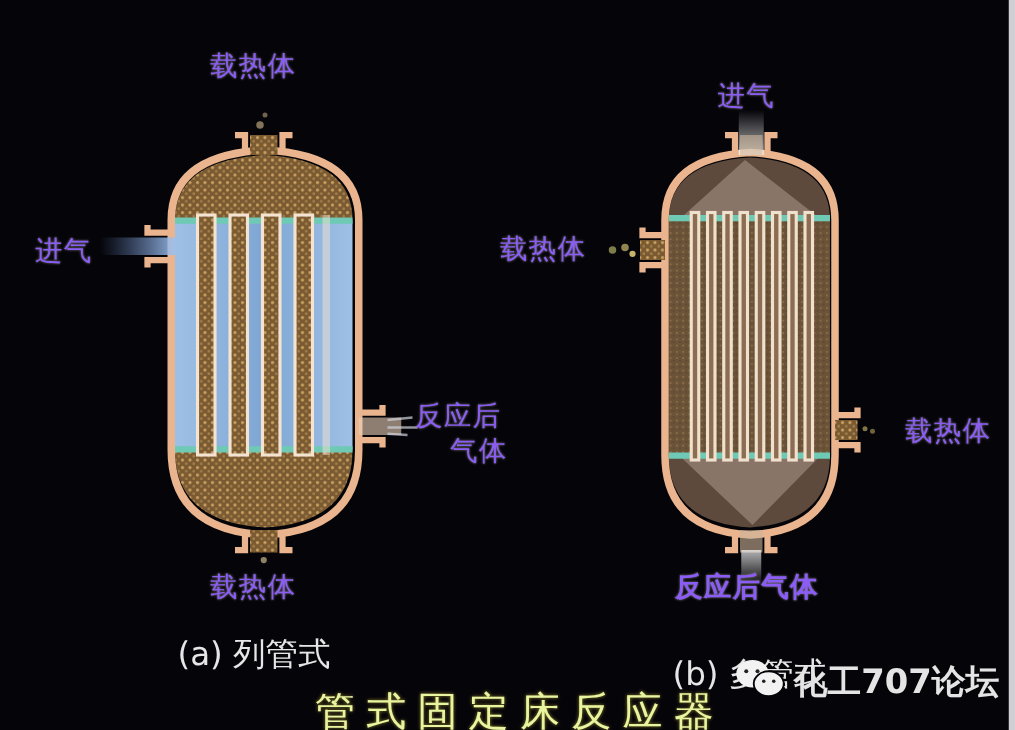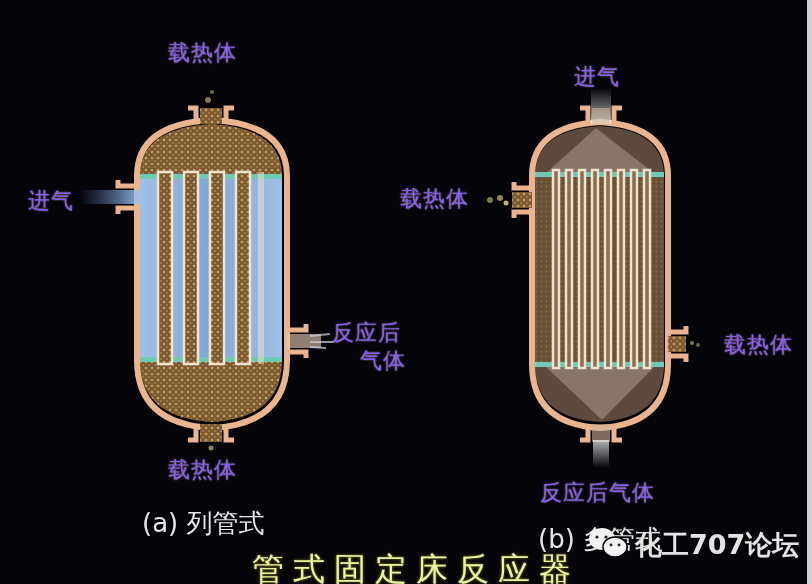--- a/index.html
+++ b/index.html
@@ -125,21 +125,21 @@
 <div class="lbl" style="left:168px;top:38px;">载热体</div>
 <div class="lbl" style="left:28px;top:186px;">进气</div>
 <div class="lbl" style="left:332px;top:318px;">反应后</div>
 <div class="lbl" style="left:360px;top:346px;">气体</div>
 <div class="lbl" style="left:168px;top:455px;">载热体</div>
 <div class="cap" style="left:142px;top:506px;">(a) 列管式</div>
 
 <div class="lbl" style="left:574px;top:62px;">进气</div>
 <div class="lbl" style="left:400px;top:184px;">载热体</div>
 <div class="lbl" style="left:724px;top:330px;">载热体</div>
-<div class="lbl" style="left:540px;top:478px;">反应后气体</div>
+<div class="lbl" style="left:540px;top:455px;font-weight:bold;">反应后气体</div>
 <div class="cap" style="left:538px;top:506px;margin-top:16px;">(b) 多管式</div>
 
 <div class="title">管式固定床反应器</div>
 
 <div class="wm">
   <span>
     <svg width="42" height="34" viewBox="0 0 42 34" style="position:static;">
       <ellipse cx="15" cy="13" rx="13" ry="11" fill="#f2f2f2"></ellipse>
       <circle cx="10" cy="11" r="1.6" fill="#222"></circle>
         <circle cx="19" cy="11" r="1.6" fill="#222"></circle>

